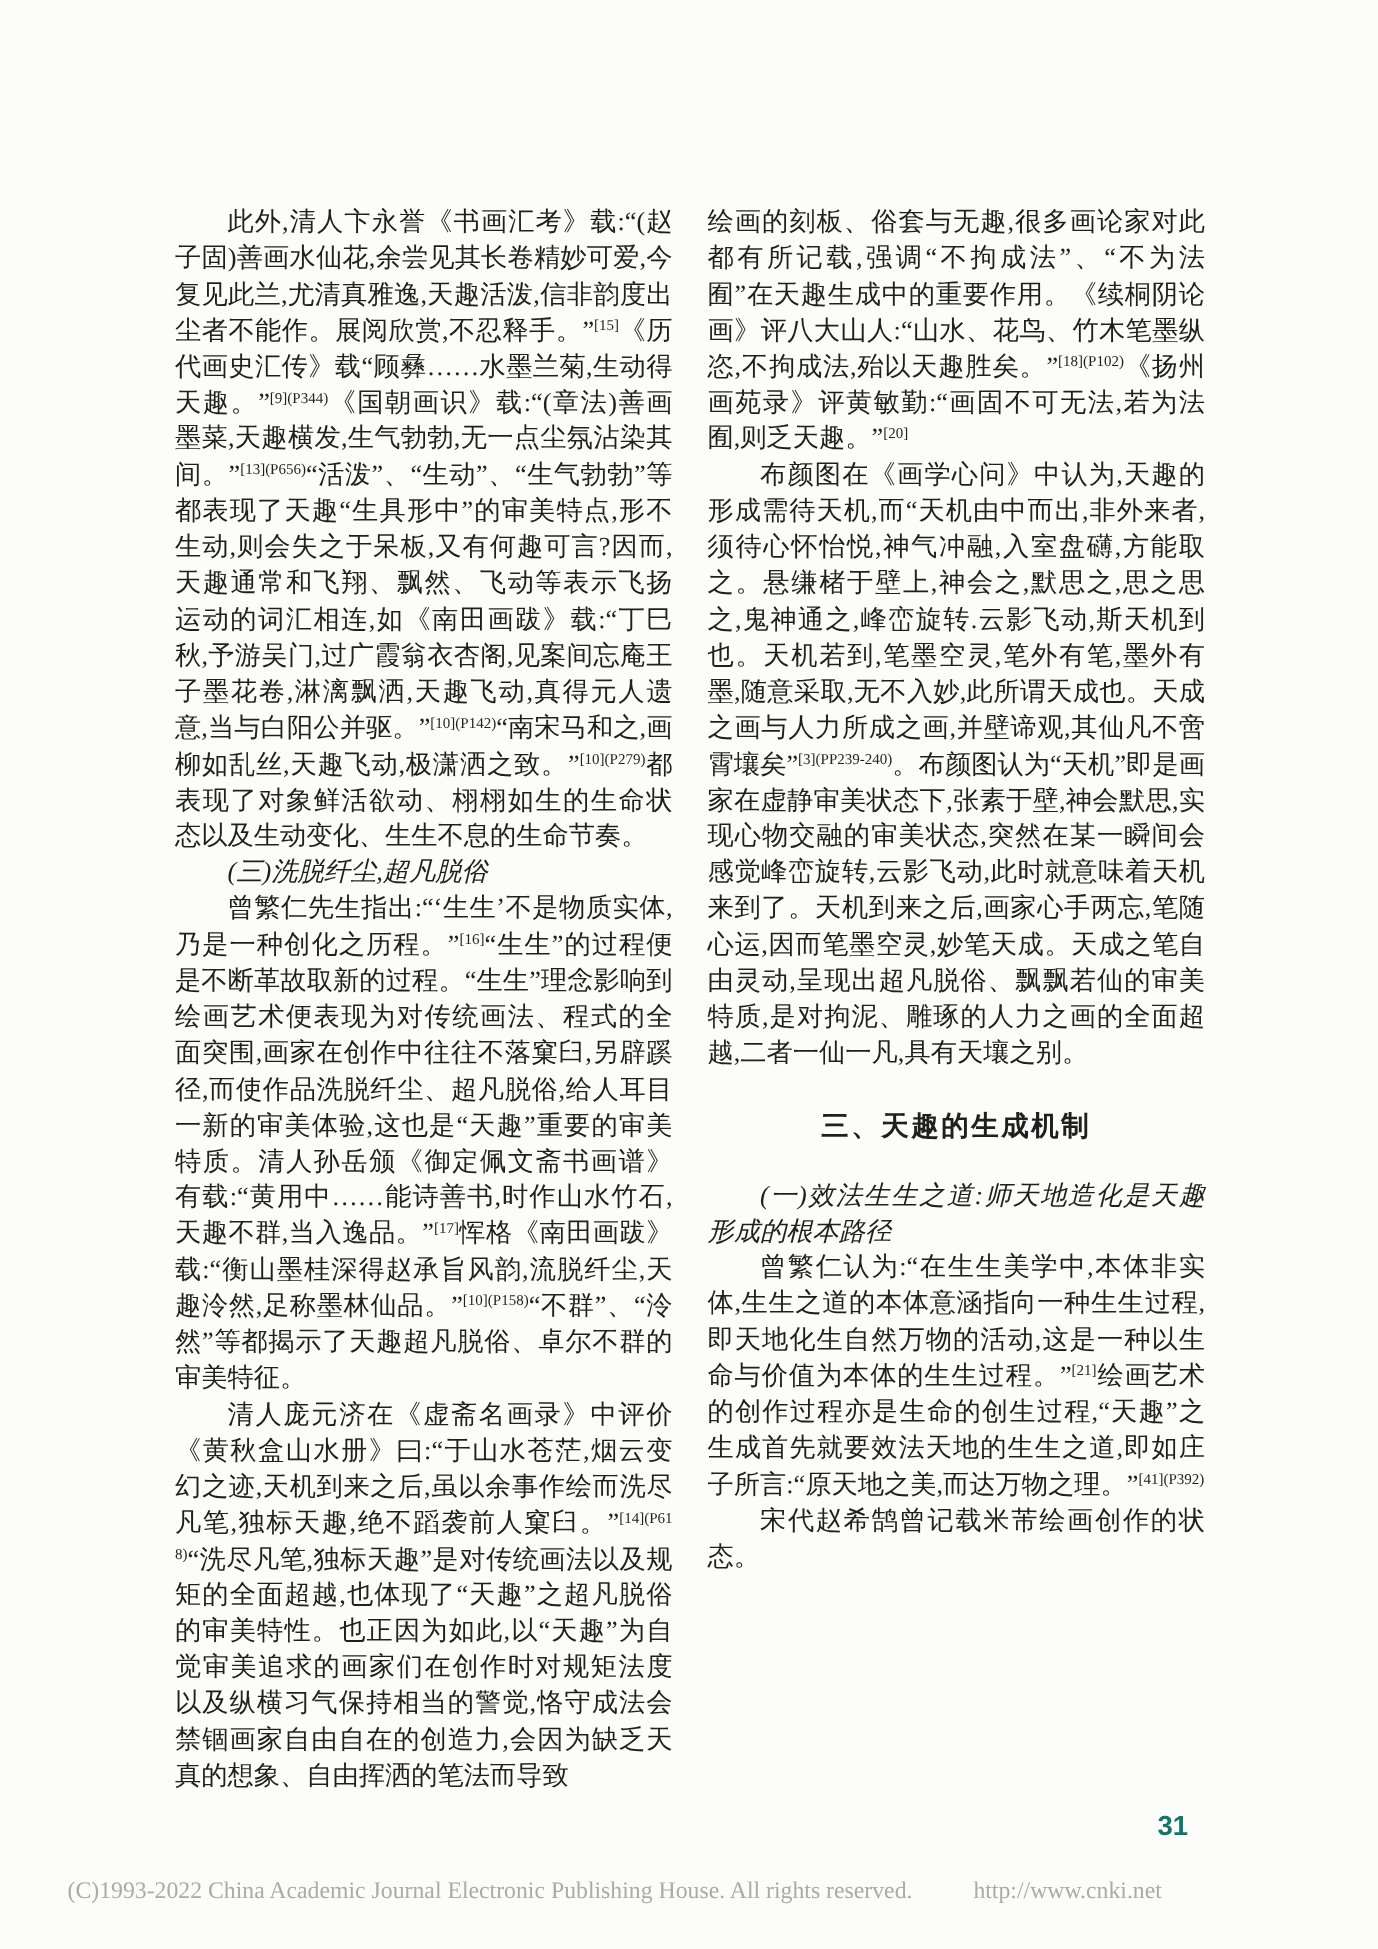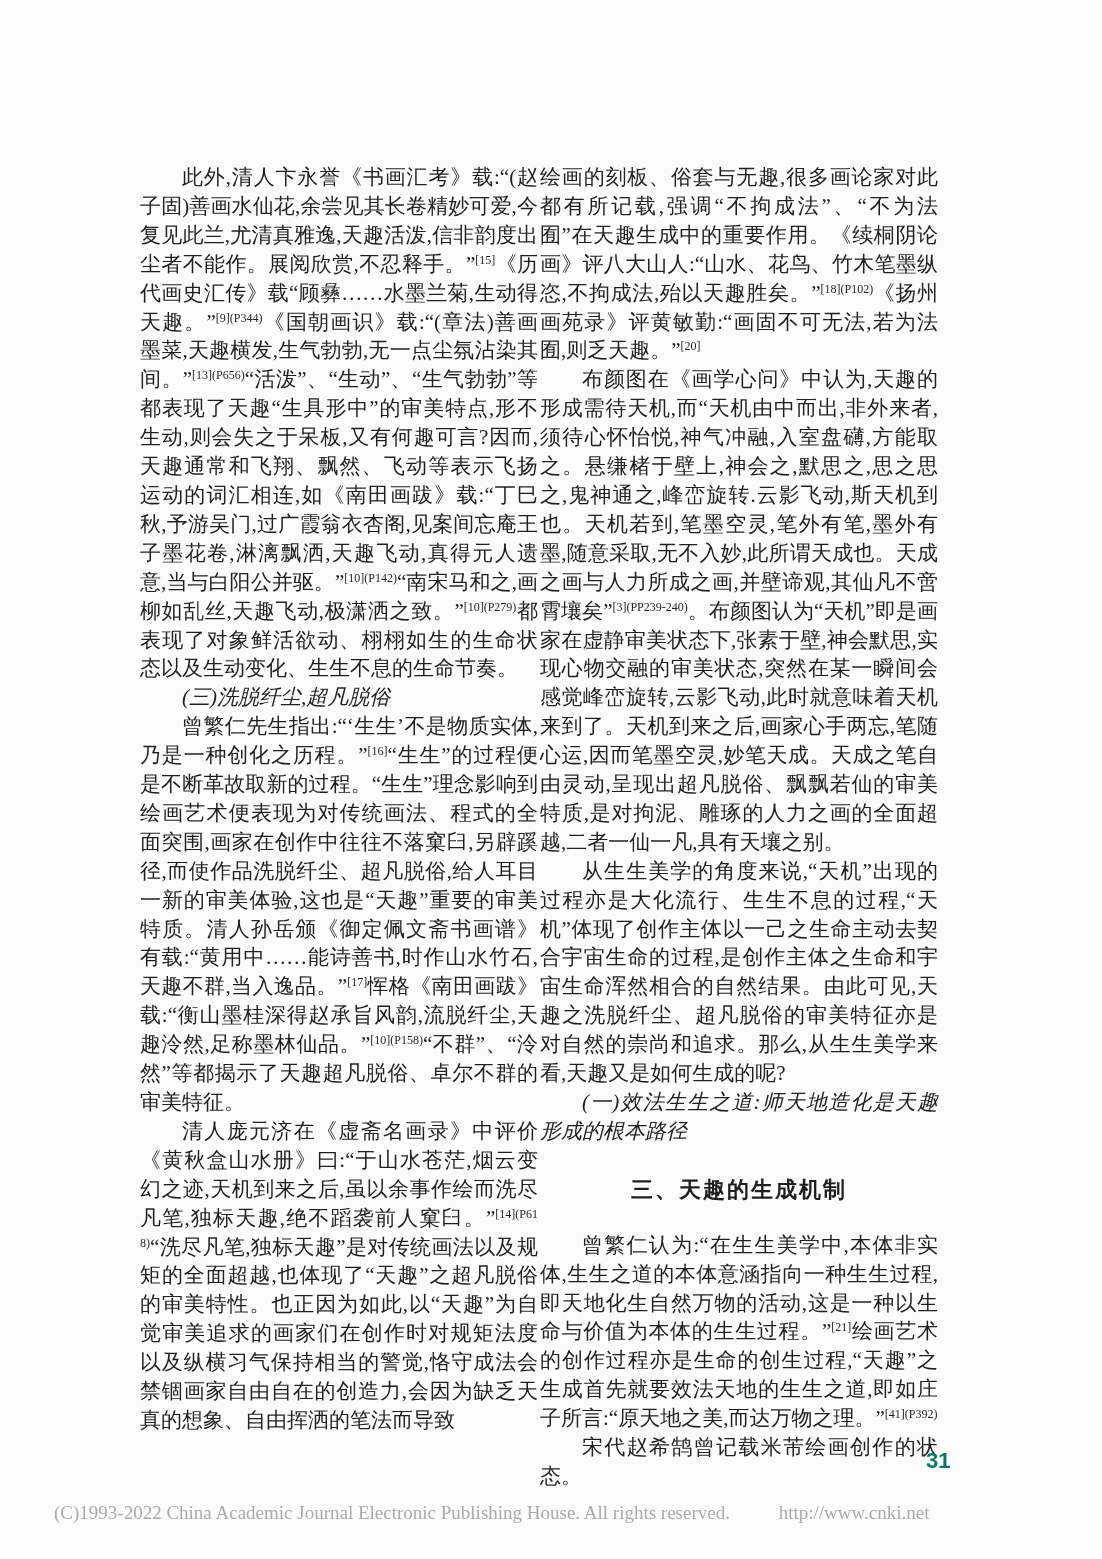--- a/index.html
+++ b/index.html
@@ -9,21 +9,21 @@
     position:relative;
     font-family:"Liberation Serif","DejaVu Serif",serif;
     overflow:hidden;
   }
   .page { position:absolute; inset:0; background:#fcfcfa;padding-left:20px; }
   .column {
     position:absolute; top:163px; width:398px;
     color:#1f1f1f;
   }
   #left-column  { left:140px; }
-  #right-column { left:540px; }
+  #right-column { left:566px; }
   .block {
     font-size:21px;
     line-height:28.9px;
     text-align:justify;
     margin:0;
     word-break:break-all;
   }
   .block.indent { text-indent:42px; }
   .block.subheading { font-style:italic; }
   .block.heading {
@@ -62,23 +62,22 @@
   <div id="left-column" class="column">
       <p class="block body indent"><span>此外,清人卞永誉《书画汇考》载:“(赵子固)善画水仙花,余尝见其长卷精妙可爱,今复见此兰,尤清真雅逸,天趣活泼,信非韵度出尘者不能作。展阅欣赏,不忍释手。”</span><span class="sup">[15]</span><span>《历代画史汇传》载“顾彝……水墨兰菊,生动得天趣。”</span><span class="sup">[9](P344)</span><span>《国朝画识》载:“(章法)善画墨菜,天趣横发,生气勃勃,无一点尘氛沾染其间。”</span><span class="sup">[13](P656)</span><span>“活泼”、“生动”、“生气勃勃”等都表现了天趣“生具形中”的审美特点,形不生动,则会失之于呆板,又有何趣可言?因而,天趣通常和飞翔、飘然、飞动等表示飞扬运动的词汇相连,如《南田画跋》载:“丁巳秋,予游吴门,过广霞翁衣杏阁,见案间忘庵王子墨花卷,淋漓飘洒,天趣飞动,真得元人遗意,当与白阳公并驱。”</span><span class="sup">[10](P142)</span><span>“南宋马和之,画柳如乱丝,天趣飞动,极潇洒之致。”</span><span class="sup">[10](P279)</span><span>都表现了对象鲜活欲动、栩栩如生的生命状态以及生动变化、生生不息的生命节奏。</span></p>
       <p class="block subheading indent"><span>(三)洗脱纤尘,超凡脱俗</span></p>
       <p class="block body indent"><span>曾繁仁先生指出:“‘生生’不是物质实体,乃是一种创化之历程。”</span><span class="sup">[16]</span><span>“生生”的过程便是不断革故取新的过程。“生生”理念影响到绘画艺术便表现为对传统画法、程式的全面突围,画家在创作中往往不落窠臼,另辟蹊径,而使作品洗脱纤尘、超凡脱俗,给人耳目一新的审美体验,这也是“天趣”重要的审美特质。清人孙岳颁《御定佩文斋书画谱》有载:“黄用中……能诗善书,时作山水竹石,天趣不群,当入逸品。”</span><span class="sup">[17]</span><span>恽格《南田画跋》载:“衡山墨桂深得赵承旨风韵,流脱纤尘,天趣泠然,足称墨林仙品。”</span><span class="sup">[10](P158)</span><span>“不群”、“泠然”等都揭示了天趣超凡脱俗、卓尔不群的审美特征。</span></p>
       <p class="block body indent"><span>清人庞元济在《虚斋名画录》中评价《黄秋盒山水册》曰:“于山水苍茫,烟云变幻之迹,天机到来之后,虽以余事作绘而洗尽凡笔,独标天趣,绝不蹈袭前人窠臼。”</span><span class="sup">[14](P618)</span><span>“洗尽凡笔,独标天趣”是对传统画法以及规矩的全面超越,也体现了“天趣”之超凡脱俗的审美特性。也正因为如此,以“天趣”为自觉审美追求的画家们在创作时对规矩法度以及纵横习气保持相当的警觉,恪守成法会禁锢画家自由自在的创造力,会因为缺乏天真的想象、自由挥洒的笔法而导致</span></p>
     </div>
 
   <div id="right-column" class="column">
       <p class="block body"><span>绘画的刻板、俗套与无趣,很多画论家对此都有所记载,强调“不拘成法”、“不为法囿”在天趣生成中的重要作用。《续桐阴论画》评八大山人:“山水、花鸟、竹木笔墨纵恣,不拘成法,殆以天趣胜矣。”</span><span class="sup">[18](P102)</span><span>《扬州画苑录》评黄敏勤:“画固不可无法,若为法囿,则乏天趣。”</span><span class="sup">[20]</span></p>
       <p class="block body indent"><span>布颜图在《画学心问》中认为,天趣的形成需待天机,而“天机由中而出,非外来者,须待心怀怡悦,神气冲融,入室盘礴,方能取之。悬缣楮于壁上,神会之,默思之,思之思之,鬼神通之,峰峦旋转.云影飞动,斯天机到也。天机若到,笔墨空灵,笔外有笔,墨外有墨,随意采取,无不入妙,此所谓天成也。天成之画与人力所成之画,并壁谛观,其仙凡不啻霄壤矣”</span><span class="sup">[3](PP239-240)</span><span>。布颜图认为“天机”即是画家在虚静审美状态下,张素于壁,神会默思,实现心物交融的审美状态,突然在某一瞬间会感觉峰峦旋转,云影飞动,此时就意味着天机来到了。天机到来之后,画家心手两忘,笔随心运,因而笔墨空灵,妙笔天成。天成之笔自由灵动,呈现出超凡脱俗、飘飘若仙的审美特质,是对拘泥、雕琢的人力之画的全面超越,二者一仙一凡,具有天壤之别。</span></p>
-      <p class="block body indent"><span>从生生美学的角度来说,“天机”出现的过程亦是大化流行、生生不息的过程,“天机”体现了创作主体以一己之生命主动去契合宇宙生命的过程,是创作主体之生命和宇宙生命浑然相合的自然结果。由此可见,天趣之洗脱纤尘、超凡脱俗的审美特征亦是对自然的崇尚和追求。那么,从生生美学来看,天趣又是如何生成的呢?</span></p>
+      <p class="block heading"><span>三、天趣的生成机制</span></p>
       <p class="block subheading indent"><span>(一)效法生生之道:师天地造化是天趣形成的根本路径</span></p>
-      <p class="block heading"><span>三、天趣的生成机制</span></p>
       <p class="block body indent"><span>曾繁仁认为:“在生生美学中,本体非实体,生生之道的本体意涵指向一种生生过程,即天地化生自然万物的活动,这是一种以生命与价值为本体的生生过程。”</span><span class="sup">[21]</span><span>绘画艺术的创作过程亦是生命的创生过程,“天趣”之生成首先就要效法天地的生生之道,即如庄子所言:“原天地之美,而达万物之理。”</span><span class="sup">[41](P392)</span></p>
       <p class="block body indent"><span>宋代赵希鹄曾记载米芾绘画创作的状态。</span></p>
     </div>
 
   <div id="page-number">31</div>
 
   <div id="footer">
     <span>(C)1993-2022 China Academic Journal Electronic Publishing House. All rights reserved.</span>
     <span class="url">http://www.cnki.net</span>
   </div>

